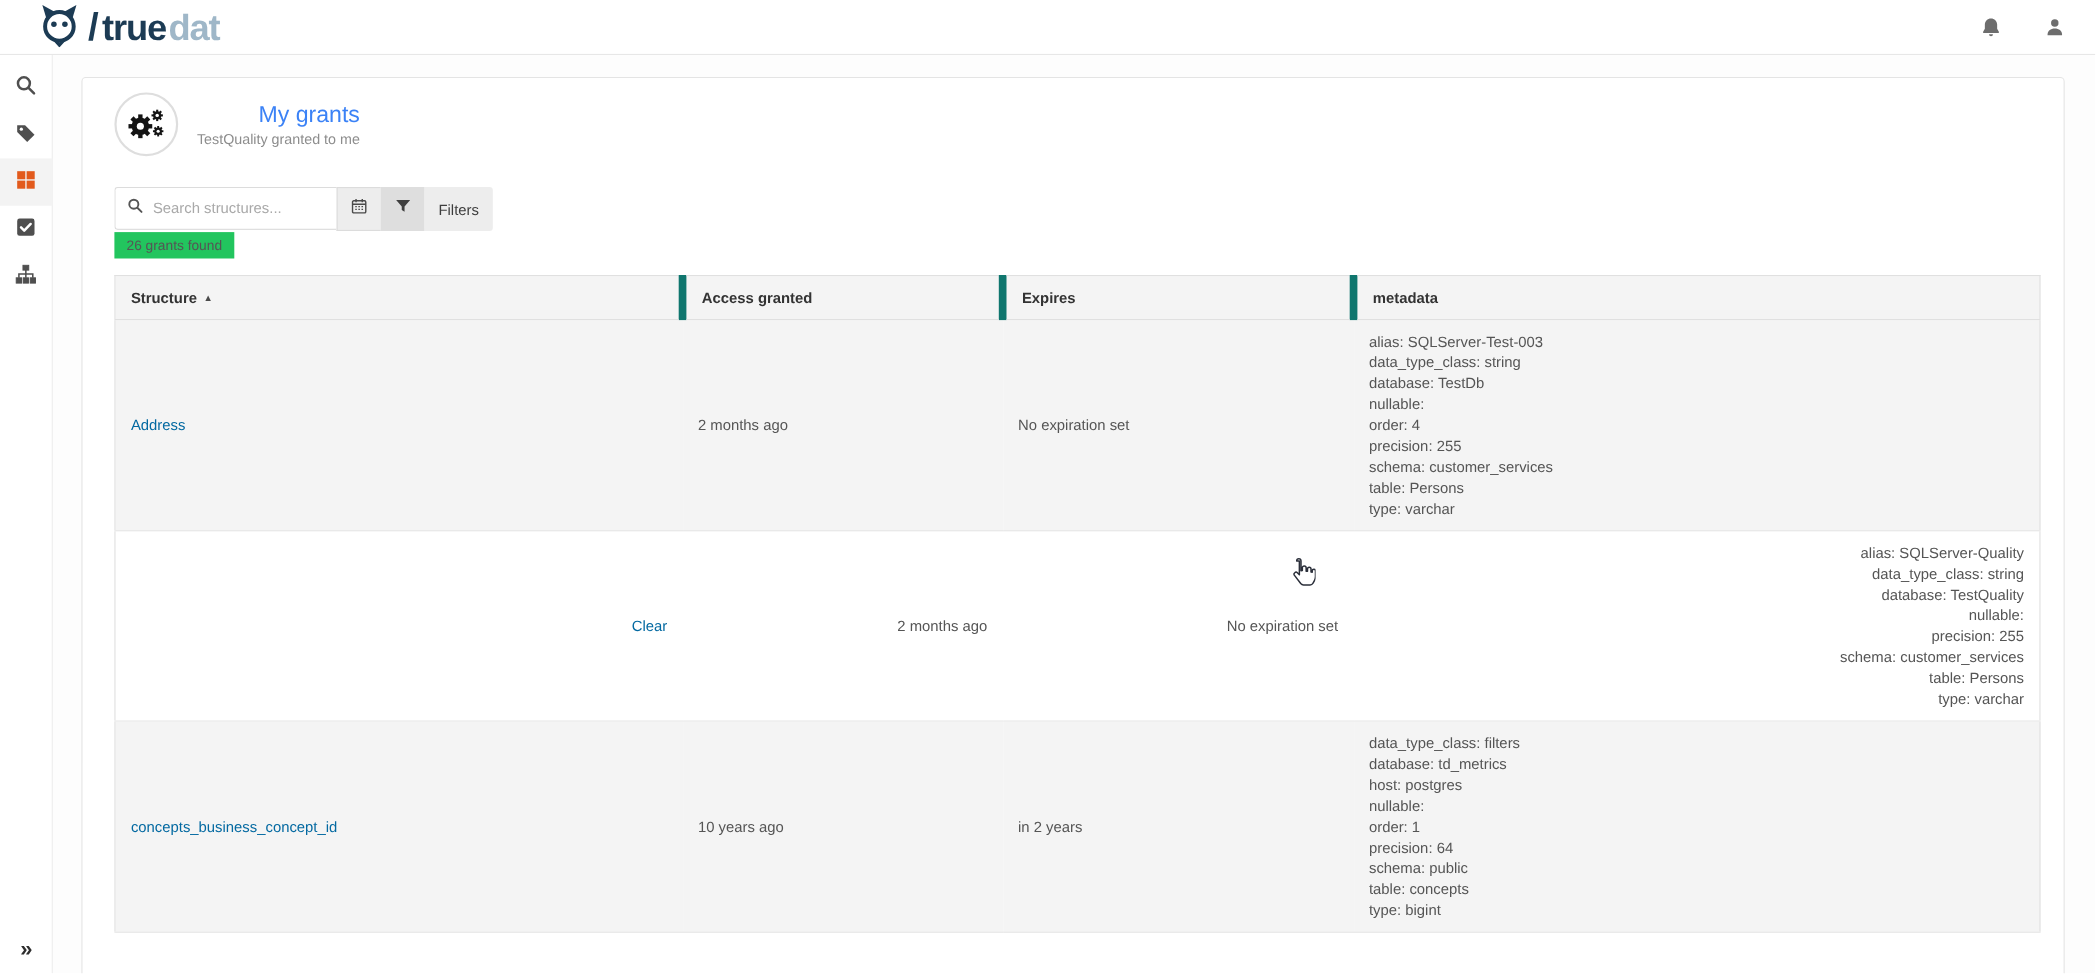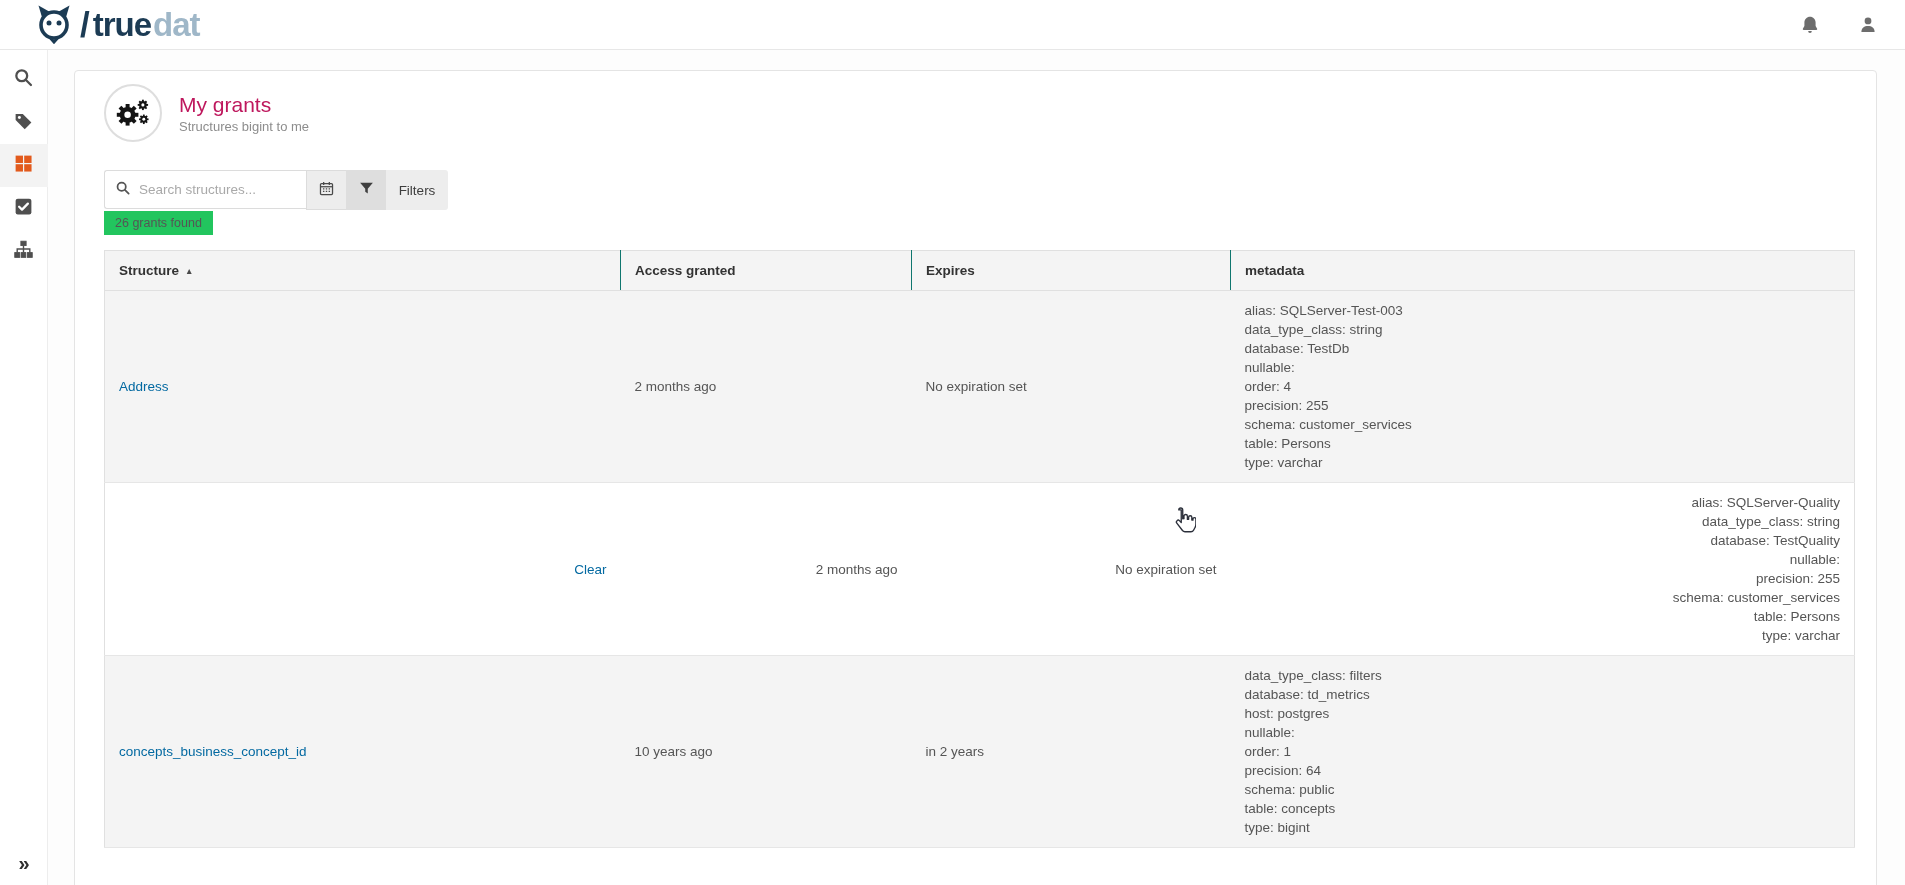--- a/index.html
+++ b/index.html
@@ -30,21 +30,21 @@
                    font-size:20px; font-weight:700; color:#2e2e2e; cursor:pointer; }
 
   
   .card { position:absolute; left:74px; top:70px; width:1803px; height:980px; background:#fff;
           border:1px solid #e4e4e4; border-radius:4px; padding:13px 21px 0 29px; }
 
   .page-head { display:flex; align-items:center; gap:17px; }
   .gear-circle { width:58px; height:58px; border-radius:50%; border:2px solid #dedede;
                  background:#fff; display:flex; align-items:center; justify-content:center; }
   .gear-circle svg { width:40px; height:36px; }
-  .page-title { font-size:21px; color:#be185d; font-weight:500; line-height:1.2; }
+  .page-title { font-size:21px; color:#3b82f6; font-weight:500; line-height:1.2;text-align:right; }
   .page-subtitle { font-size:13px; color:#8d8d8d; margin-top:2px; }
 
   
   .search-row { margin-top:28px; display:flex; height:40px; }
   .search-box { width:202px; height:39px; border:1px solid #dcdcdc; border-right:none;
                 border-radius:3px 0 0 3px; background:#fff; display:flex; align-items:center;
                 padding:0 10px; gap:8px; }
   .search-box svg { width:16px; height:16px; color:#555; flex:0 0 auto; }
   .search-box input { border:none; outline:none; width:100%; font-size:13.5px; color:#444;
                       font-family:"Liberation Sans", sans-serif; background:transparent; }
@@ -62,21 +62,21 @@
   .chip { background:#e8e8e8; border-radius:4px; padding:4px 9px; display:flex;
           align-items:center; gap:7px; font-size:12.5px; color:#555; cursor:default; }
   .chip-x { color:#8f8f8f; font-size:11px; cursor:pointer; }
   .clear-link { font-size:13.5px; color:#6f95bd; cursor:pointer; margin-left:6px; }
   .count-badge { display:inline-block; margin-top:1px; background:#22c55e; border-radius:0;
                  padding:5px 11px; font-size:12.5px; color:#555; }
 
   
   table.grants { margin-top:15px; width:100%; border-collapse:collapse; border:1px solid #e0e0e0; }
   table.grants th { background:#f4f4f4; text-align:left; font-size:13.5px; font-weight:700;
-                    color:#333; padding:12px 14px; border-right:1px solid #0f766e;
+                    color:#333; padding:12px 14px; border-right:7px solid #0f766e;
                     border-bottom:1px solid #e0e0e0; }
   table.grants th:last-child { border-right:none; }
   .sort-arrow { font-size:8.5px; color:#4a4a4a; margin-left:6px; vertical-align:1px; }
   table.grants td { font-size:13.5px; color:#555; padding:10px 14px; vertical-align:middle; }
   tr.row-odd  td { background:#f4f4f4; }
   tr.row-even td { background:#fff;text-align:right; }
   table.grants tbody tr { border-bottom:1px solid #e6e6e6; }
   .cell-link { color:#0369a1; cursor:pointer; }
   td.meta-cell { padding:14px 14px; color:#4c4c4c; line-height:19px; font-size:13.5px; }
 
@@ -184,21 +184,21 @@
               <circle r="3.6" fill="#fff"></circle>
             </g>
           </defs>
           <use href="#gear" transform="translate(16,22)"></use>
           <use href="#gear" transform="translate(33,11) scale(0.48)"></use>
           <use href="#gear" transform="translate(34,27) scale(0.44)"></use>
         </svg>
       </div>
       <div>
         <div class="page-title">My grants</div>
-        <div class="page-subtitle">Structures bigint to me</div>
+        <div class="page-subtitle">TestQuality granted to me</div>
       </div>
     </div>
 
     <div class="search-row">
       <div class="search-box">
         <span>
           <svg viewBox="0 0 24 24" width="16" height="16" fill="none" stroke="#555" stroke-width="2.6">
             <circle cx="10" cy="10" r="6.2"></circle>
             <line x1="14.8" y1="14.8" x2="20.5" y2="20.5" stroke-linecap="round"></line>
           </svg>

